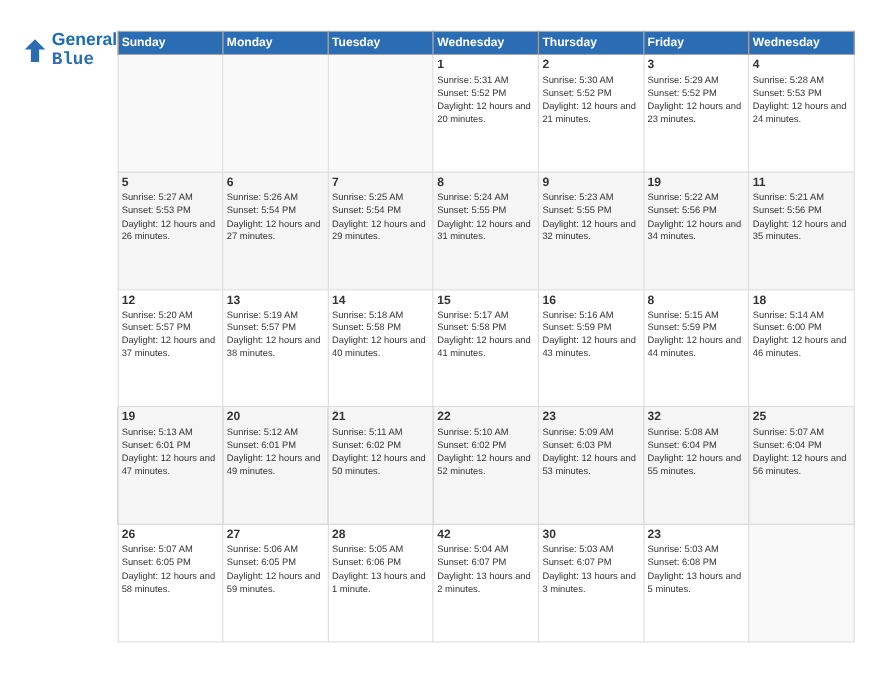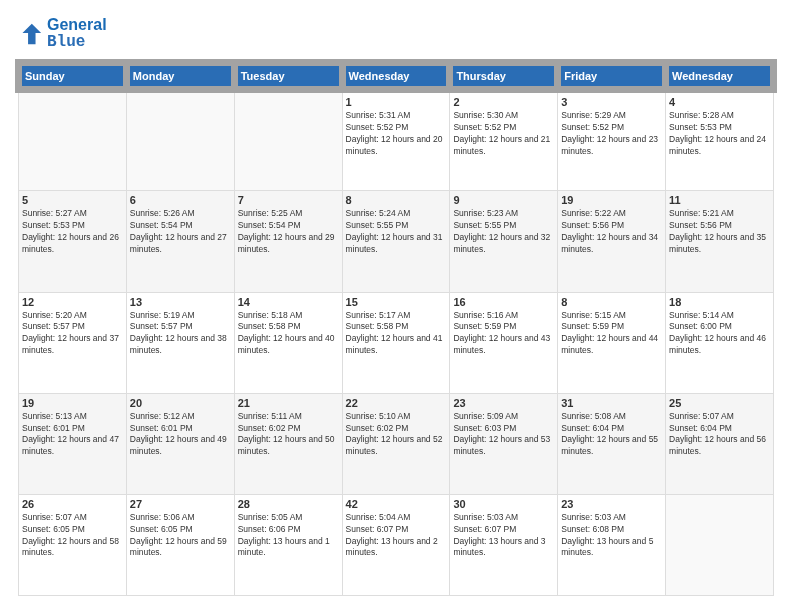--- a/index.html
+++ b/index.html
@@ -6,23 +6,23 @@
     body {
       font-family: Arial, sans-serif;
       background: #fff;
       width: 792px;
       height: 612px;
       overflow: hidden;
     }
     .page {
       width: 792px;
       height: 612px;
-      padding: 16px 15px;
+      padding: 28px 15px;
       display: flex;
-      flex-direction: column;
+      flex-direction: row;
     }
     .header {
       display: flex;
       justify-content: space-between;
       align-items: flex-start;
       margin-bottom: 8px;
     }
     .logo {
       display: flex;
       align-items: center;
@@ -61,21 +61,21 @@
       width: 100%;
       table-layout: fixed;
     }
     .calendar th {
       background-color: #2a6db5;
       color: #fff;
       font-size: 11px;
       font-weight: bold;
       padding: 4px 3px;
       text-align: left;
-      border: 7px solid #a3a3a3;
+      border: 1px solid #a3a3a3;
     }
     .calendar td {
       vertical-align: top;
       font-size: 9px;
       color: #333;
       padding: 3px 3px;
       border: 1px solid #ddd;
       height: 82px;
     }
     .calendar td.empty {
@@ -224,21 +224,21 @@
           </td>
           <td>
             <div class="day-number">22</div>
             <div class="day-info">Sunrise: 5:10 AM<br>Sunset: 6:02 PM<br>Daylight: 12 hours and 52 minutes.</div>
           </td>
           <td>
             <div class="day-number">23</div>
             <div class="day-info">Sunrise: 5:09 AM<br>Sunset: 6:03 PM<br>Daylight: 12 hours and 53 minutes.</div>
           </td>
           <td>
-            <div class="day-number">31</div>
+            <div class="day-number">32</div>
             <div class="day-info">Sunrise: 5:08 AM<br>Sunset: 6:04 PM<br>Daylight: 12 hours and 55 minutes.</div>
           </td>
           <td>
             <div class="day-number">25</div>
             <div class="day-info">Sunrise: 5:07 AM<br>Sunset: 6:04 PM<br>Daylight: 12 hours and 56 minutes.</div>
           </td>
         </tr>
         <tr>
           <td>
             <div class="day-number">26</div>

